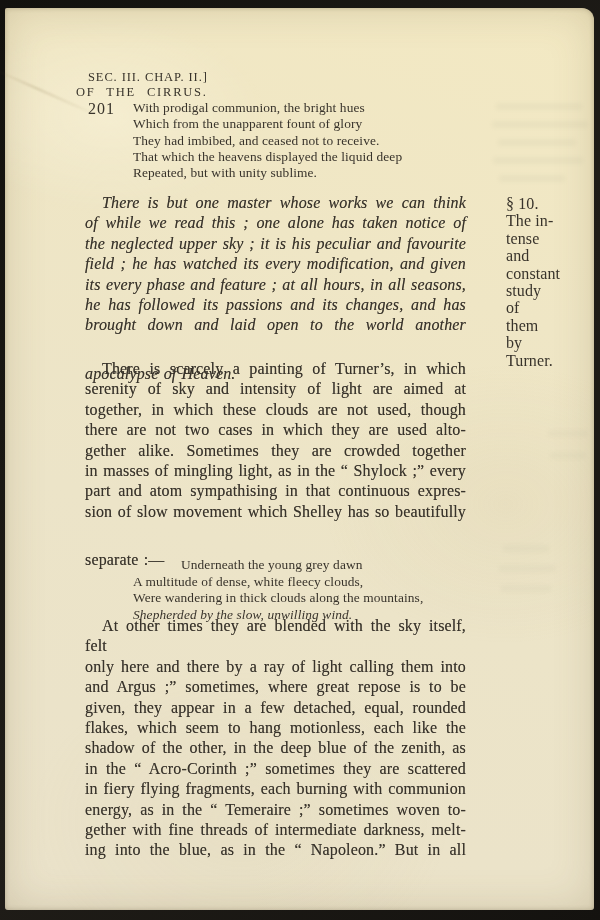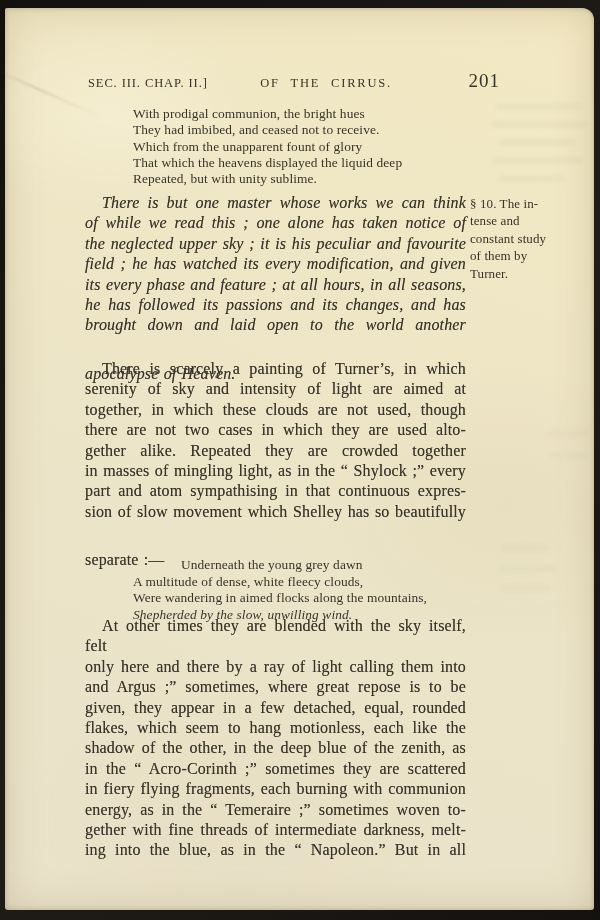--- a/index.html
+++ b/index.html
@@ -28,55 +28,55 @@
   .crease{
     position:absolute;left:-12px;top:92px;width:118px;height:2px;
     background:linear-gradient(90deg,rgba(130,110,70,0),rgba(130,110,70,.45) 40%,rgba(130,110,70,0));
     transform:rotate(24deg);filter:blur(1px);opacity:.55;pointer-events:none;
   }
 
   .ghost{position:absolute;background:#8e927a;filter:blur(2px);pointer-events:none;}
   .g1{opacity:.07;} .g2{opacity:.06;}
 
   .content{position:absolute;inset:0;color:#38332b;}
-  .content div{box-sizing:border-box;}
+  .content div{box-sizing:border-box;flex-direction:column;}
 
   
   .running-header{
     position:absolute;left:88px;top:70px;width:412px;
     display:flex;align-items:baseline;justify-content:space-between;
   }
   .hdr-section{font-size:12.5px;letter-spacing:.9px;white-space:nowrap;}
   .hdr-title{font-size:12.5px;letter-spacing:1.8px;word-spacing:6px;white-space:nowrap;
     position:relative;left:-12px;}
-  .hdr-num{font-size:19px;letter-spacing:1px;}
+  .hdr-num{font-size:16px;letter-spacing:1px;}
 
   
-  .epigraph{position:absolute;left:133px;top:106px;width:345px;}
+  .epigraph{position:absolute;left:133px;top:100px;width:345px;}
   .epigraph .vline{font-size:13.4px;line-height:16.3px;letter-spacing:.1px;}
 
   .quote2{position:absolute;left:133px;top:557px;width:360px;}
   .quote2 .vline{font-size:13.4px;line-height:16.6px;letter-spacing:.1px;}
   .quote2 .qlines .vline:first-child{text-indent:48px;}
   .quote2 .italic{font-style:italic;}
 
   
   .para{position:absolute;left:85px;width:381px;}
   .para .line{
     font-size:16px;line-height:20.4px;letter-spacing:.15px;word-spacing:1px;
     text-align:justify;text-align-last:justify;white-space:nowrap0;
     text-shadow:0 0 .3px rgba(56,51,43,.55);
   }
   .para .line:first-child{text-indent:17px;}
   .end-short .line:last-child{text-align-last:left;margin-top:28px;}
   #p1{top:193px;font-style:italic;} #p2{top:359px;} #p3{top:616px;}
 
   
   .sidenote{position:absolute;left:470px;top:195px;width:84px;}
-  .sidenote .sline{font-size:13px;line-height:17.4px;letter-spacing:.1px;}
+  .sidenote .sline{font-size:16px;line-height:17.4px;letter-spacing:.1px;margin-left:36px;}
 </style>
 </head>
 <body>
 
 <div class="scan">
   <div class="page"></div>
 
   <div class="crease"></div>
 
   <div class="ghost g1" style="left:496px;top:103px;width:86px;height:7px;"></div>
@@ -93,22 +93,22 @@
   <div class="content">
 
     <div class="running-header">
       <span class="hdr-section">SEC. III. CHAP. II.]</span>
       <span class="hdr-title">OF THE CIRRUS.</span>
       <span class="hdr-num">201</span>
     </div>
 
     <div class="epigraph">
         <div class="vline">With prodigal communion, the bright hues</div>
+        <div class="vline">Which from the unapparent fount of glory</div>
         <div class="vline">They had imbibed, and ceased not to receive.</div>
-        <div class="vline">Which from the unapparent fount of glory</div>
         <div class="vline">That which the heavens displayed the liquid deep</div>
         <div class="vline">Repeated, but with unity sublime.</div>
       </div>
 
     <div class="para end-short" id="p1">
         <div class="line">There is but one master whose works we can think</div>
         <div class="line">of while we read this ; one alone has taken notice of</div>
         <div class="line">the neglected upper sky ; it is his peculiar and favourite</div>
         <div class="line">field ; he has watched its every modification, and given</div>
         <div class="line">its every phase and feature ; at all hours, in all seasons,</div>
@@ -123,32 +123,32 @@
         <div class="sline">constant study</div>
         <div class="sline">of them by</div>
         <div class="sline">Turner.</div>
       </div>
 
     <div class="para end-short" id="p2">
         <div class="line">There is scarcely a painting of Turner’s, in which</div>
         <div class="line">serenity of sky and intensity of light are aimed at</div>
         <div class="line">together, in which these clouds are not used, though</div>
         <div class="line">there are not two cases in which they are used alto-</div>
-        <div class="line">gether alike.  Repeated they are crowded together</div>
+        <div class="line">gether alike.  Sometimes they are crowded together</div>
         <div class="line">in masses of mingling light, as in the “ Shylock ;” every</div>
         <div class="line">part and atom sympathising in that continuous expres-</div>
         <div class="line">sion of slow movement which Shelley has so beautifully</div>
         <div class="line">separate :—</div>
       </div>
 
     <div class="quote2">
       <div class="qlines">
           <div class="vline">Underneath the young grey dawn</div>
           <div class="vline">A multitude of dense, white fleecy clouds,</div>
-          <div class="vline">Were wandering in aimed flocks along the mountains,</div>
+          <div class="vline">Were wandering in thick clouds along the mountains,</div>
         </div>
       <div class="vline italic">Shepherded by the slow, unwilling wind.</div>
     </div>
 
     <div class="para" id="p3">
         <div class="line">At other times they are blended with the sky itself, felt</div>
         <div class="line">only here and there by a ray of light calling them into</div>
         <div class="line">and Argus ;” sometimes, where great repose is to be</div>
         <div class="line">given, they appear in a few detached, equal, rounded</div>
         <div class="line">flakes, which seem to hang motionless, each like the</div>

